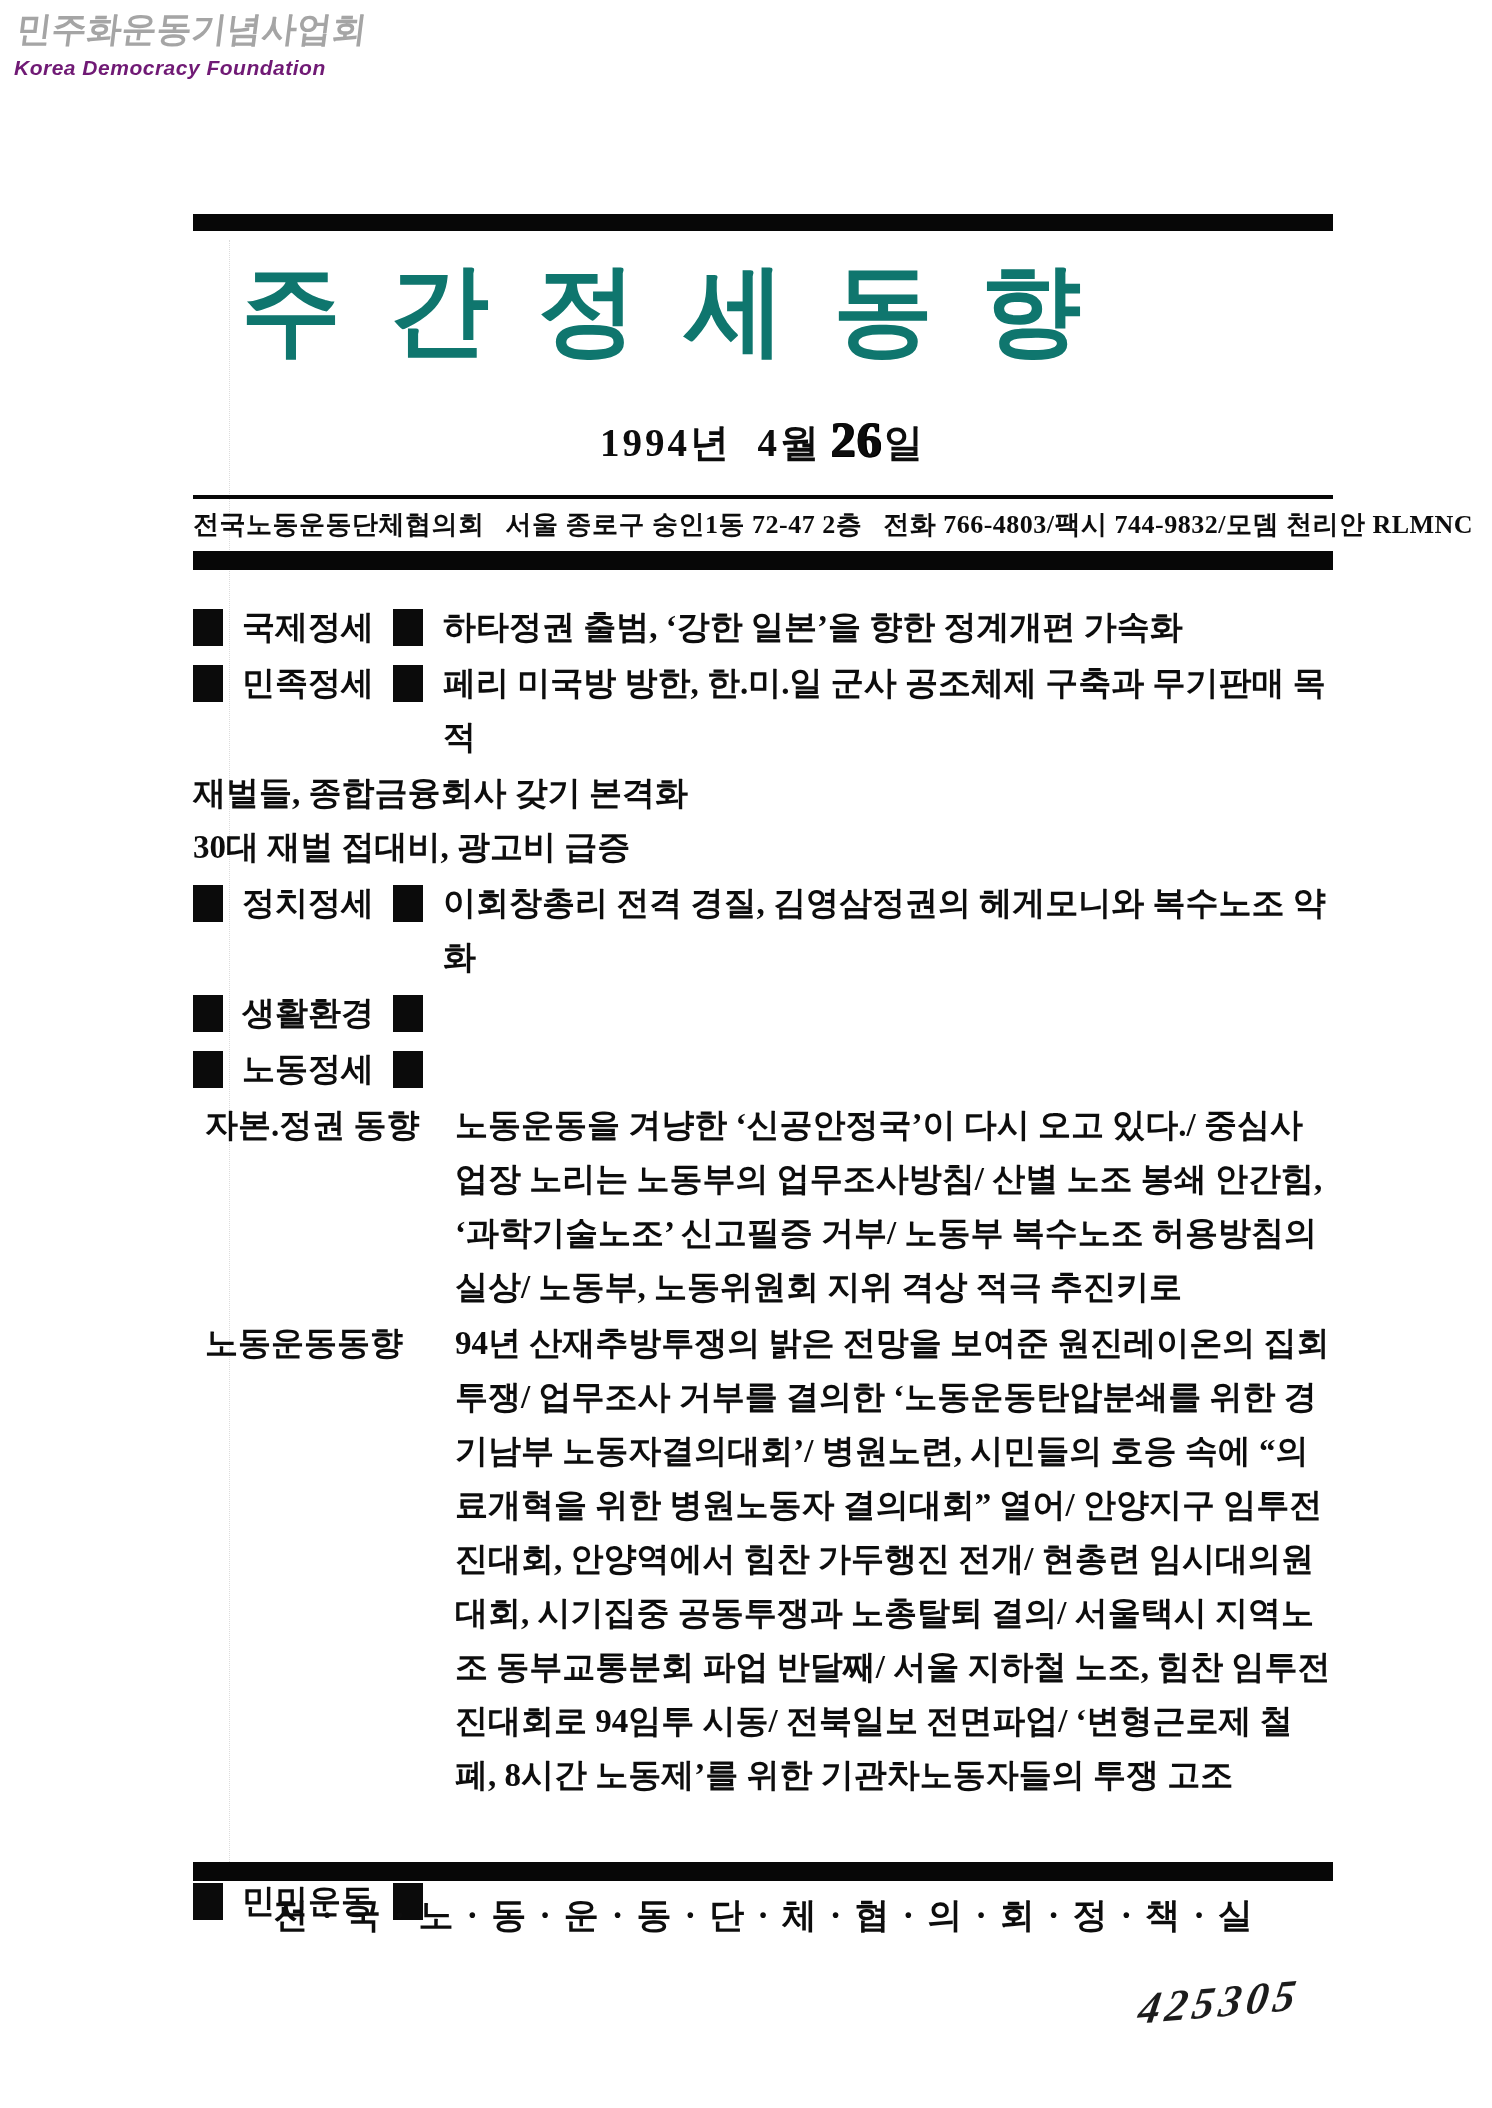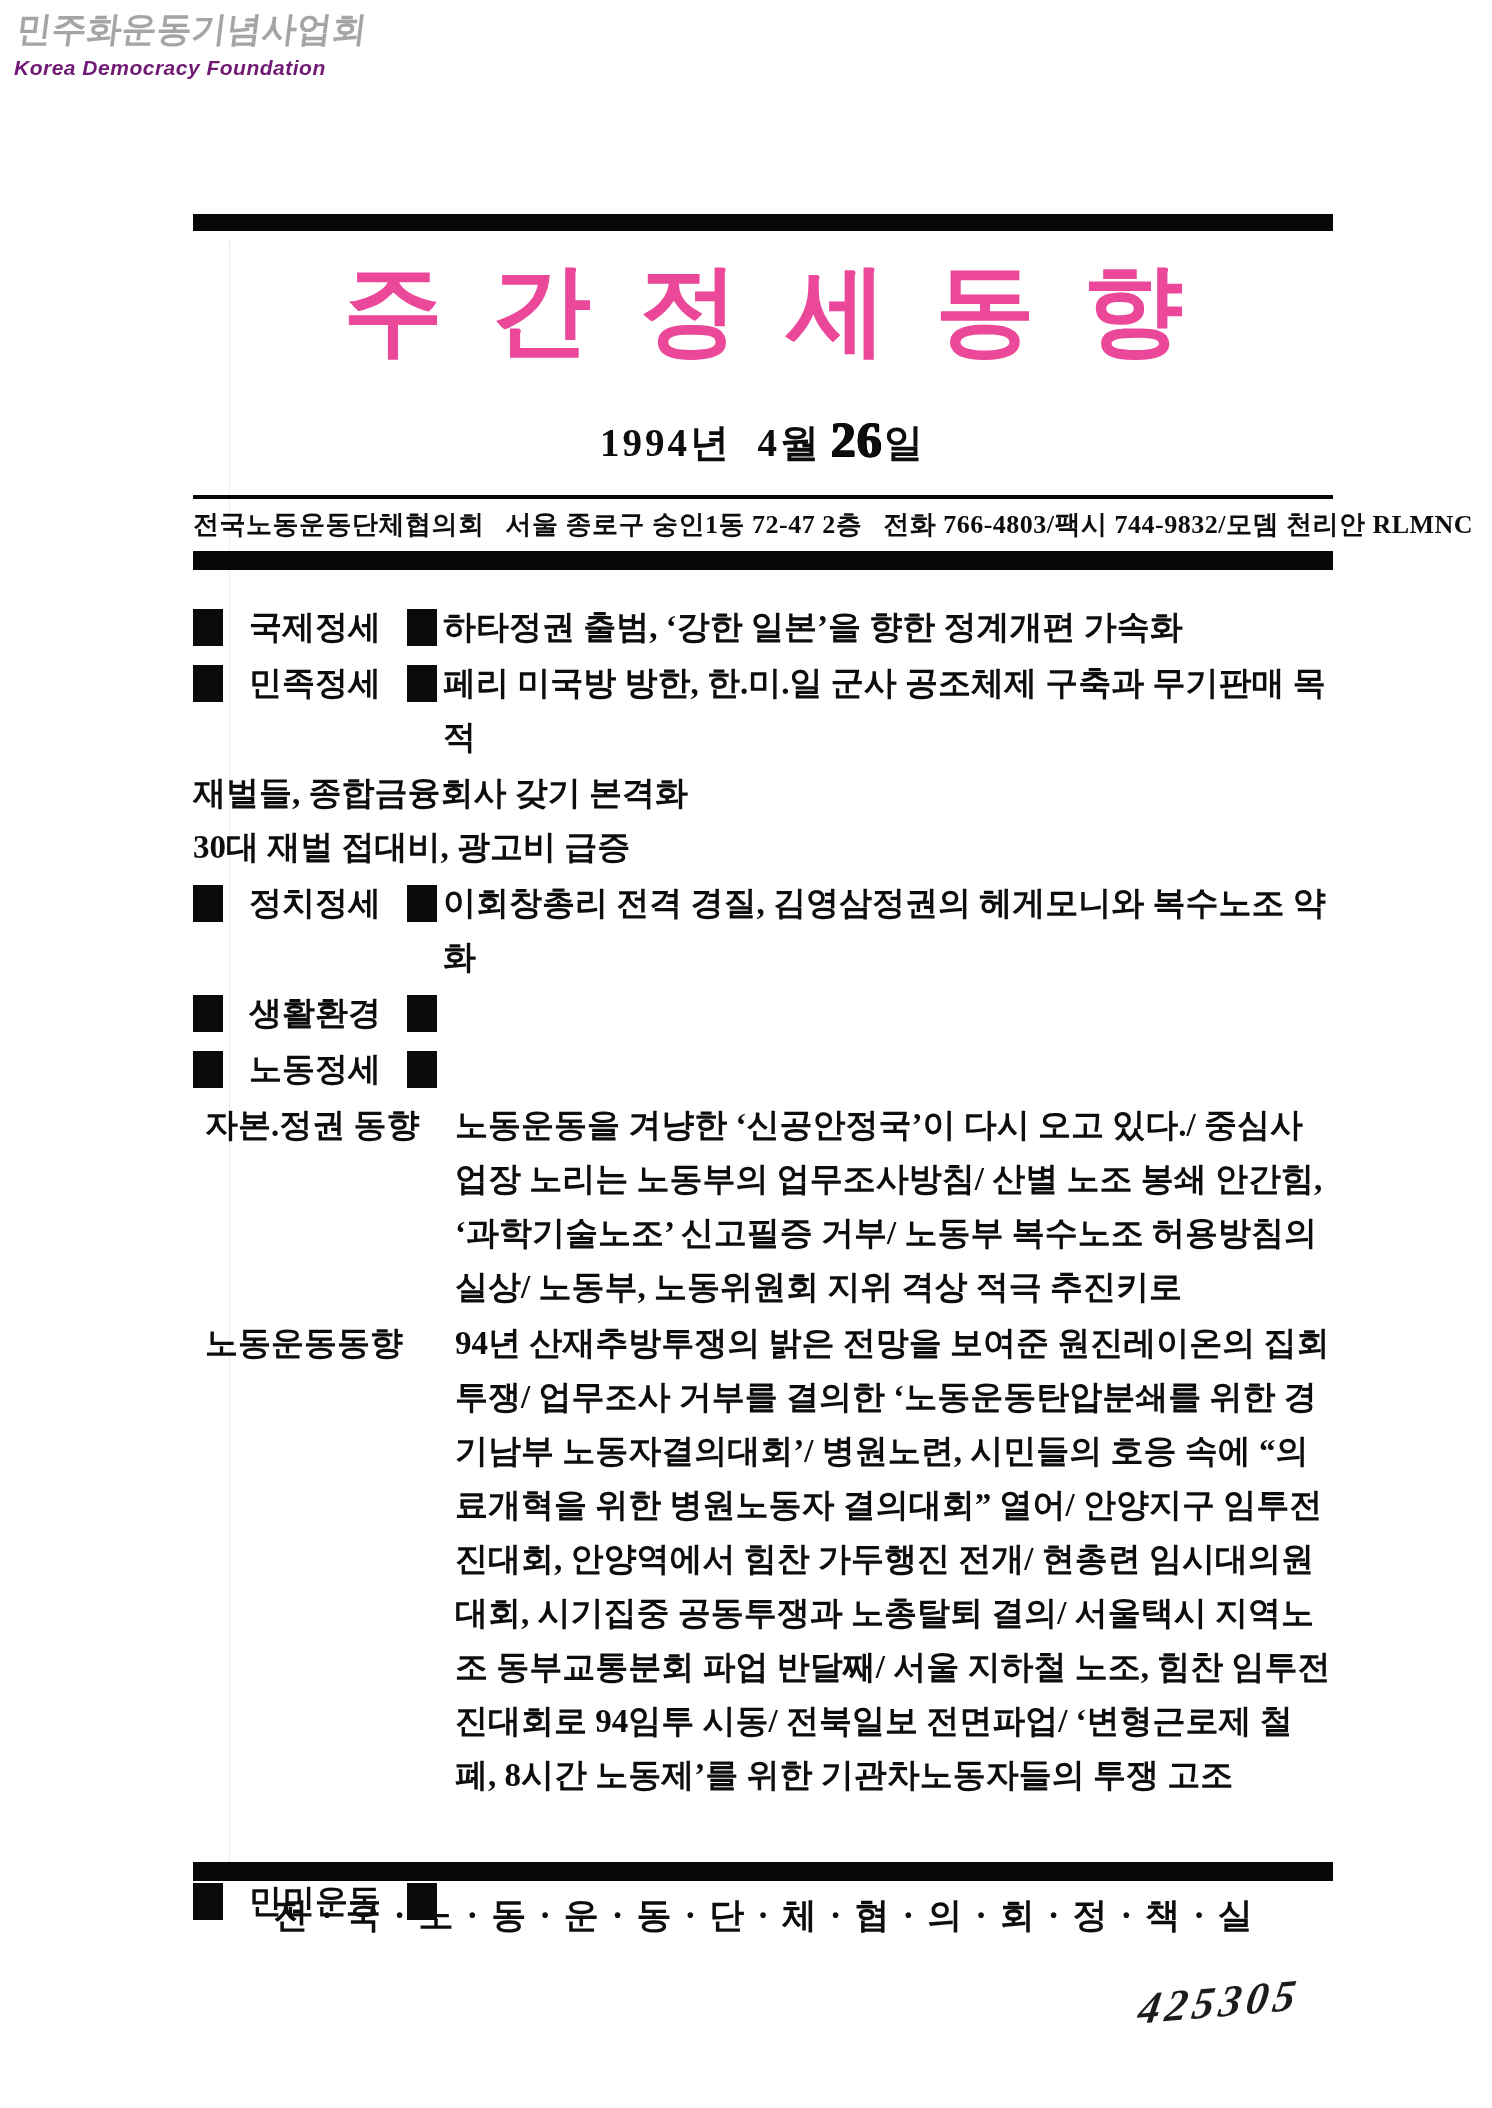--- a/index.html
+++ b/index.html
@@ -35,23 +35,23 @@
   .bar-bottom { top:1862px; height:19px; }
 
   .fold-line {
     position:absolute; left:229px; top:240px; height:1640px; width:0;
     border-left:1px dotted #dcdcdc;
   }
 
   
   .title {
     position:absolute; top:246px; left:193px; width:1140px;
-    text-align:center; font-size:100px; line-height:1.3;
+    font-size:100px; line-height:1.3;
     font-weight:bold; letter-spacing:48px; text-indent:48px;
-    white-space:nowrap; color:#ec4899;
+    white-space:nowrap; color:#0f766e;
   }
   .dateline {
     position:absolute; top:410px; left:193px; width:1140px;
     text-align:center; font-size:39px; font-weight:bold;
     letter-spacing:3px; white-space:pre;
   }
   .date-day {
     font-size:50px; font-weight:900; letter-spacing:1px;
     margin:0 2px 8px 8px;
     text-shadow:1.6px 0 0 #000, 0 1.2px 0 #000, 1.6px 1.2px 0 #000;
@@ -62,21 +62,21 @@
     white-space:pre; letter-spacing:0.5px;
   }
 
   
   .toc {
     position:absolute; top:600px; left:193px; width:1140px;
     font-size:33px; font-weight:bold; line-height:54px;
   }
   .toc-row { display:flex; align-items:flex-start; margin-bottom:2px; }
   .label-cell {
-    flex:0 0 250px; display:flex; align-items:center; gap:26px;
+    flex:0 0 250px; display:flex; align-items:center; gap:19px;
     white-space:nowrap;
   }
   .label-cell.plain { padding-left:12px; }
   .bullet {
     flex:none; width:30px; height:37px; background:#0b0b0b;
     display:inline-block;
   }
   .toc-label { white-space:nowrap; }
   .toc-text { flex:1 1 auto; min-height:54px; }
   .row-gap-before { margin-top:72px;align-items:flex-end; }

